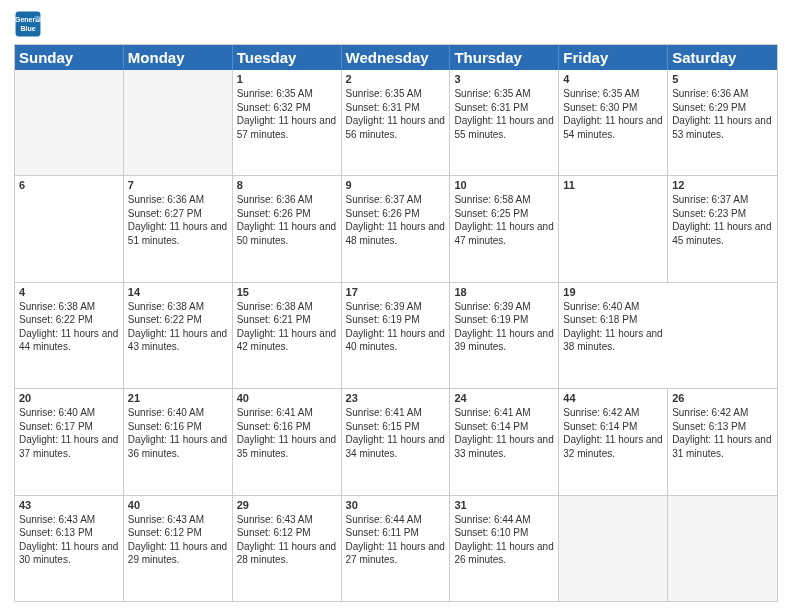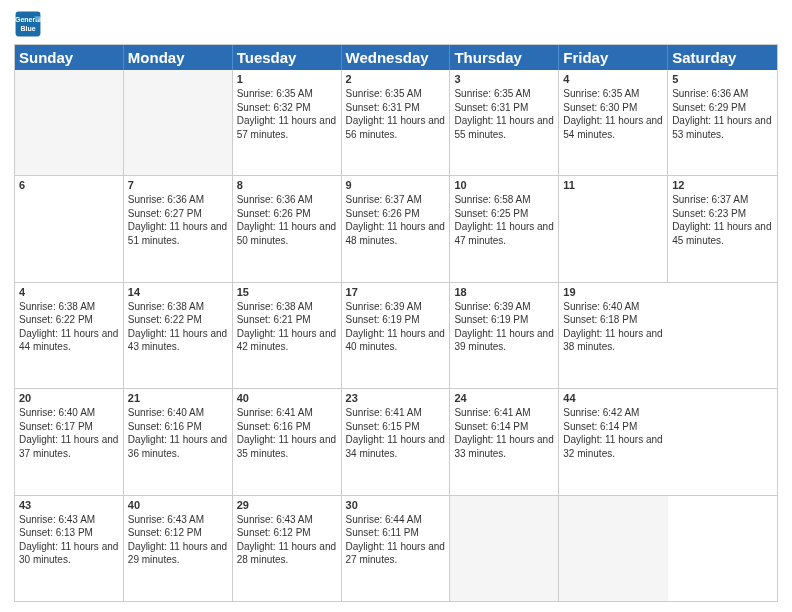--- a/index.html
+++ b/index.html
@@ -291,20 +291,26 @@
             <div class="cell-detail">Sunrise: 6:41 AM
 Sunset: 6:14 PM
 Daylight: 11 hours and 33 minutes.</div>
           </div>
           <div class="cal-cell">
             <div class="day-num">44</div>
             <div class="cell-detail">Sunrise: 6:42 AM
 Sunset: 6:14 PM
 Daylight: 11 hours and 32 minutes.</div>
           </div>
+          <div class="cal-cell">
+            <div class="day-num">26</div>
+            <div class="cell-detail">Sunrise: 6:42 AM
+Sunset: 6:13 PM
+Daylight: 11 hours and 31 minutes.</div>
+          </div>
         </div>
         <div class="cal-row">
           <div class="cal-cell">
             <div class="day-num">43</div>
             <div class="cell-detail">Sunrise: 6:43 AM
 Sunset: 6:13 PM
 Daylight: 11 hours and 30 minutes.</div>
           </div>
           <div class="cal-cell">
             <div class="day-num">40</div>
@@ -316,19 +322,25 @@
             <div class="day-num">29</div>
             <div class="cell-detail">Sunrise: 6:43 AM
 Sunset: 6:12 PM
 Daylight: 11 hours and 28 minutes.</div>
           </div>
           <div class="cal-cell">
             <div class="day-num">30</div>
             <div class="cell-detail">Sunrise: 6:44 AM
 Sunset: 6:11 PM
 Daylight: 11 hours and 27 minutes.</div>
+          </div>
+          <div class="cal-cell">
+            <div class="day-num">31</div>
+            <div class="cell-detail">Sunrise: 6:44 AM
+Sunset: 6:10 PM
+Daylight: 11 hours and 26 minutes.</div>
           </div>
           <div class="cal-cell empty"></div>
           <div class="cal-cell empty"></div>
         </div>
       </div>
   </div>
 </div>
 
 </body></html>

